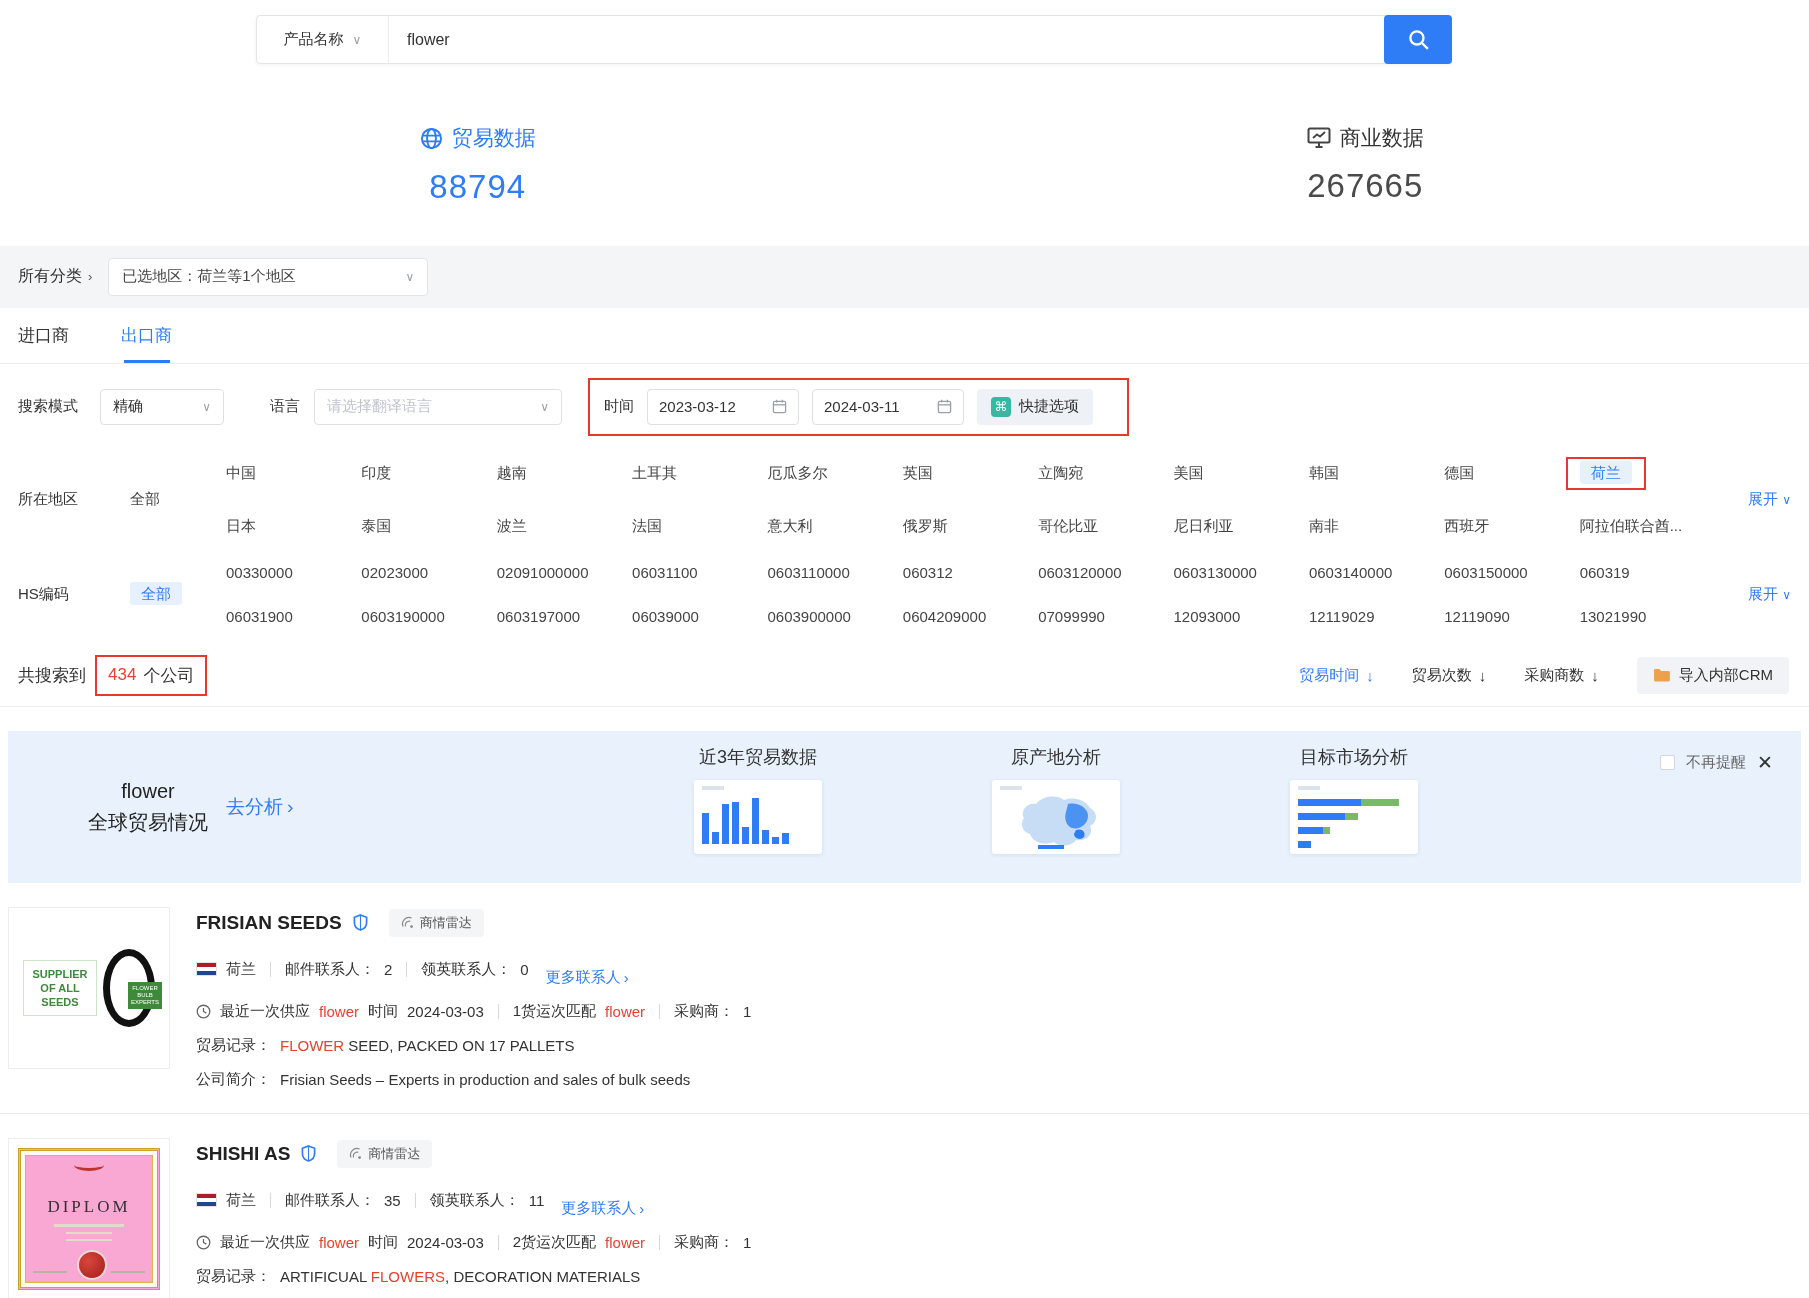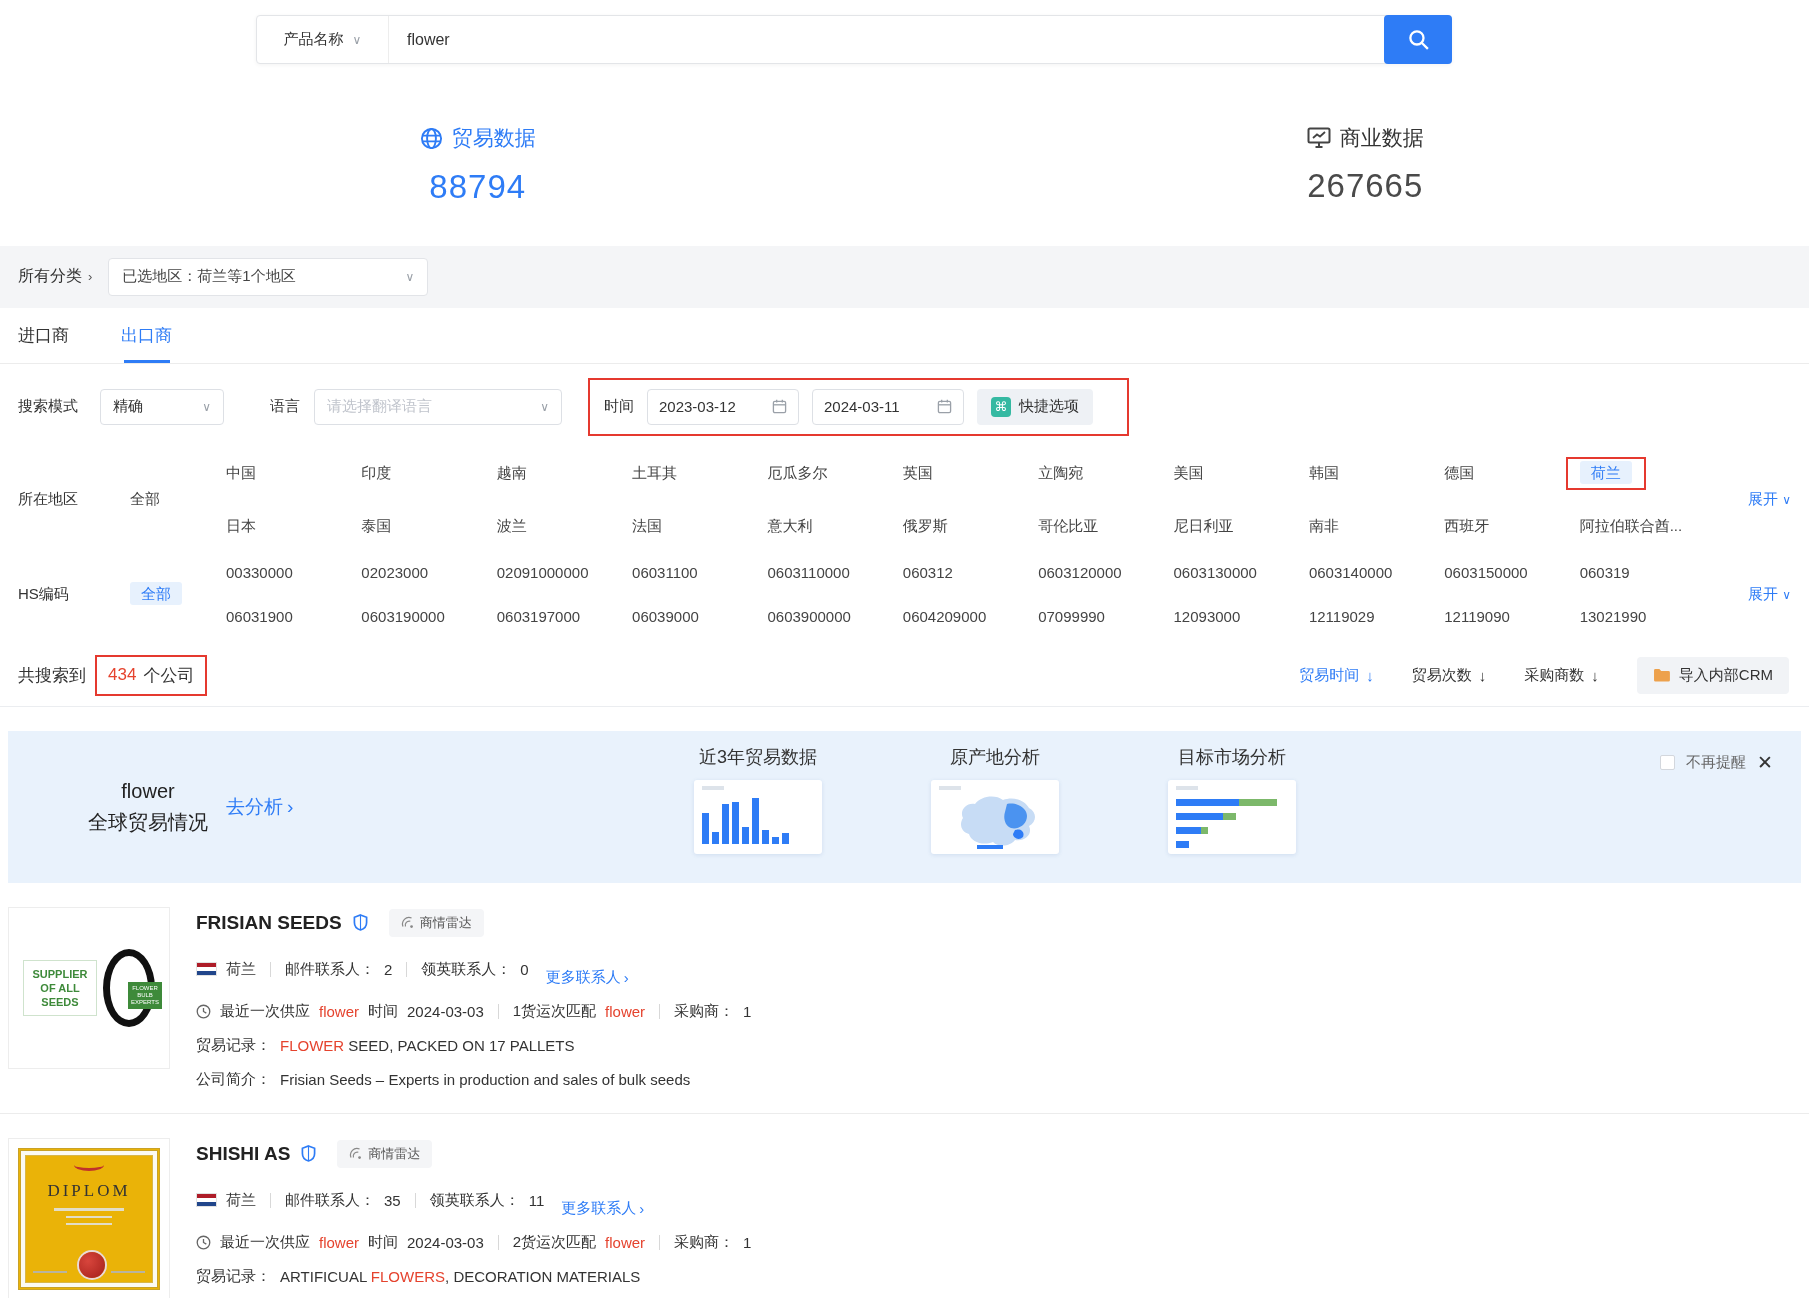--- a/index.html
+++ b/index.html
@@ -72,21 +72,21 @@
   .sort { display:flex; align-items:center; gap:7px; font-size:15px; color:#333; cursor:pointer; }
   .sort.active { color:#2e7cf6; }
   .arrow { font-size:15px; }
   .crm-btn { height:37px; background:#f1f3f6; border:none; border-radius:4px; padding:0 16px;
     display:flex; align-items:center; gap:9px; font-size:15px; color:#333; cursor:pointer; }
   
   .banner { margin:24px 8px 0; height:152px; background:#e9f2fc; position:relative; }
   .promo { position:absolute; left:80px; top:50%; transform:translateY(-50%); display:flex; align-items:center; gap:18px; }
   .promo-text { text-align:center; font-size:20px; color:#222; line-height:31px; }
   .analyze { color:#2e7cf6; font-size:19px; display:flex; align-items:center; gap:4px; cursor:pointer; }
-  .cards { position:absolute; left:660px; top:14px; display:flex; gap:57px; }
+  .cards { position:absolute; left:660px; top:14px; display:flex; gap:118px; }
   .ana-card { width:180px; text-align:center; cursor:pointer; }
   .ana-title { font-size:18px; color:#333; }
   .thumb { width:128px; height:74px; background:#fff; margin:11px auto 0; border-radius:3px;
     box-shadow:0 1px 4px rgba(60,100,160,.14); padding:6px 8px; text-align:left; }
   .thumb::before { content:""; display:block; width:22px; height:4px; background:#dde3ea; }
   .vbars { display:flex; align-items:flex-end; gap:3px; height:50px; margin-top:4px; }
   .vbars i { width:7px; background:#2e7cf6; display:block; }
   .hbars { display:flex; flex-direction:column; gap:7px; margin-top:9px; }
   .hrow { display:flex; height:7px; }
   .hrow .b { background:#2e7cf6; display:block; height:100%; }
@@ -111,22 +111,22 @@
   .flag i { flex:1; display:block; }
   .flag .f-r { background:#ae1c28; } .flag .f-w { background:#fff; } .flag .f-b { background:#21468b; }
   
   .logo1 { display:flex; align-items:center; gap:6px; position:relative; }
   .logo1-text { width:74px; color:#3e8a3a; font-weight:700; font-size:11px; line-height:14px; text-align:center;
     border:1px solid #cfe3cd; padding:6px 2px; }
   .logo1-oval { width:52px; height:78px; border:7px solid #111; border-radius:50%; position:relative; background:#fff; }
   .logo1-badge { position:absolute; right:-14px; top:26px; background:#3e8a3a; color:#fff; font-size:6px;
     line-height:7px; width:34px; padding:3px 2px; text-align:center; }
   
-  .logo2 { width:142px; height:142px; background:#eab308; border:3px double #c9a227; box-shadow:inset 0 0 0 4px #fbfaf4, inset 0 0 0 5px #d8b64a;
-    position:relative; text-align:center; padding-top:30px; }
+  .logo2 { width:142px; height:142px; background:#f9a8d4; border:3px double #c9a227; box-shadow:inset 0 0 0 4px #fbfaf4, inset 0 0 0 5px #d8b64a;
+    position:relative; text-align:center; padding-top:46px; }
   .logo2-mark { position:absolute; top:8px; left:50%; transform:translateX(-50%); width:30px; height:12px;
     border-bottom:3px solid #c0322b; border-radius:0 0 50% 50%; }
   .logo2-title { font-family:"Liberation Serif","DejaVu Serif",serif; font-size:17px; letter-spacing:3px; color:#333; }
   .logo2-line { width:70px; height:3px; background:#e2ddc8; margin:7px auto 0; }
   .logo2-line.short { width:46px; height:2px; margin-top:5px; }
   .seal { position:absolute; left:58px; bottom:9px; width:26px; height:26px; border-radius:50%;
     background:radial-gradient(circle at 35% 35%, #d8453c, #a31f1a); box-shadow:0 0 0 2px #e9d9d8; }
   .sig { position:absolute; bottom:14px; left:12px; width:34px; height:2px; background:#b9b4a0; }
   .sig.r { left:auto; right:12px; }
   svg { display:block; }

